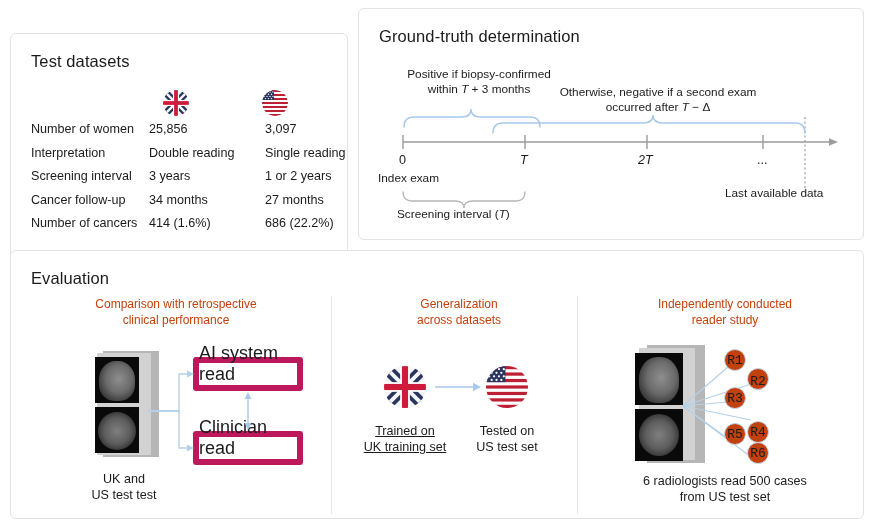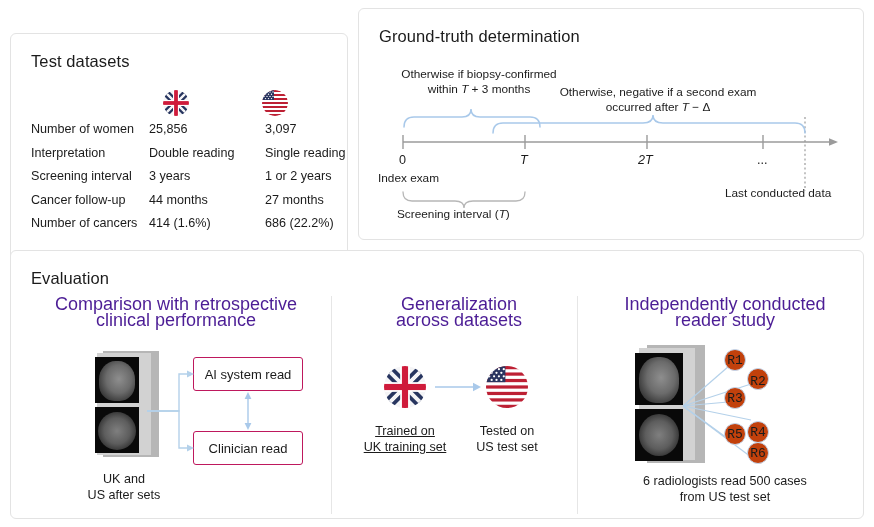--- a/index.html
+++ b/index.html
@@ -55,37 +55,37 @@
   .gt-tick-label{ position:absolute; font-size:12.6px; color:#1b1b1b; }
   .ital{ font-style:italic; }
 
   
   .divider{ position:absolute; width:1px; background:#e6e6e6; top:45px; height:218px; }
   #divider-1{ left:320px; }
   #divider-2{ left:566px; }
 
   .sub-title{
     position:absolute;
-    font-size:18px; line-height:16px;
-    text-align:center; color:#4c1d95;
+    font-size:12px; line-height:16px;
+    text-align:center; color:#c2410c;
     white-space:pre-line;
   }
   .caption{
     position:absolute;
     font-size:12.6px; line-height:16px;
     text-align:center; color:#1b1b1b;
     white-space:pre-line;
   }
   .readbox{
     position:absolute;
-    border:1px solid #be185d;
+    border:6px solid #be185d;
     border-radius:3px;
     background:#fff;
-    font-size:13px;
-    display:flex; align-items:center; justify-content:center;
+    font-size:18px;
+    display:flex; align-items:flex-end; justify-content:center;
     box-sizing:border-box;
   }
   .rcircle{
     position:absolute;
     width:22px;height:22px;border-radius:50%;
     border:1px solid #c3d7ee;
     background:#c2410c;
     font-size:13px;
     display:flex;align-items:center;justify-content:center;
     box-sizing:border-box;
@@ -174,21 +174,21 @@
       <span class="c1">Double reading</span>
       <span class="c2">Single reading</span>
     </div>
     <div class="row">
       <span class="c0">Screening interval</span>
       <span class="c1">3 years</span>
       <span class="c2">1 or 2 years</span>
     </div>
     <div class="row">
       <span class="c0">Cancer follow-up</span>
-      <span class="c1">44 months</span>
+      <span class="c1">34 months</span>
       <span class="c2">27 months</span>
     </div>
     <div class="row">
       <span class="c0">Number of cancers</span>
       <span class="c1">414 (1.6%)</span>
       <span class="c2">686 (22.2%)</span>
     </div>
   </div>
 </div>
 
@@ -211,37 +211,37 @@
       <line x1="446" y1="108" x2="446" y2="182" stroke="#9b9b9b" stroke-width="1.2" stroke-dasharray="2 2.6"></line>
 
       <path d="M45,118 Q45,108 55,108 L103,108 Q112,108 112,100 Q112,108 121,108 L171,108 Q181,108 181,118" fill="none" stroke="#a9c9ea" stroke-width="1.5" stroke-linecap="round"></path>
 
       <path d="M134,124 Q134,114 144,114 L284,114 Q294,114 294,106 Q294,114 304,114 L436,114 Q446,114 446,124" fill="none" stroke="#a9c9ea" stroke-width="1.5" stroke-linecap="round"></path>
 
       <path d="M44,183 Q44,192 53,192 L96,192 Q105,192 105,199 Q105,192 114,192 L157,192 Q166,192 166,183" fill="none" stroke="#b7b7b7" stroke-width="1.3" stroke-linecap="round"></path>
     </svg>
 
     <div class="gt-label" style="left:32px; top:58px; width:176px; text-align:center;">
-      <span>Otherwise if biopsy-confirmed</span><br>
+      <span>Positive if biopsy-confirmed</span><br>
       <span>within </span><span class="ital">T</span><span> + 3 months</span>
     </div>
 
     <div class="gt-label" style="left:185px; top:76px; width:228px; text-align:center;">
       <span>Otherwise, negative if a second exam</span><br>
       <span>occurred after </span><span class="ital">T</span><span> − Δ</span>
     </div>
 
     <div class="gt-tick-label" style="left:40px; top:144px;">0</div>
     <div class="gt-tick-label ital" style="left:161px; top:144px;">T</div>
     <div class="gt-tick-label ital" style="left:279px; top:144px;">2T</div>
     <div class="gt-tick-label" style="left:398px; top:144px;">...</div>
 
     <div class="gt-label" style="left:19px; top:162px;">Index exam</div>
 
-    <div class="gt-label" style="left:366px; top:177px;">Last conducted data</div>
+    <div class="gt-label" style="left:366px; top:177px;">Last available data</div>
 
     <div class="gt-label" style="left:38px; top:198px;">
       <span>Screening interval (</span><span class="ital">T</span><span>)</span>
     </div>
   </div>
 </div>
 
 <div class="card" id="card-evaluation">
 
   <div class="card-title" id="title-evaluation">Evaluation</div>
@@ -257,21 +257,21 @@
     <div class="mm-back2" style="left:8px;  top:2px;  width:54px; height:102px; background:#d2d2d2;"></div>
     <div class="mm-img" style="left:6px; top:6px; width:44px; height:46px;">
       <div class="mm-tissue" style="left:4px; top:4px; width:36px; height:40px; background:radial-gradient(ellipse at 55% 45%, #8e8e8e 0%, #6b6b6b 45%, #2b2b2b 85%, #101010 100%);"></div>
     </div>
     <div class="mm-img" style="left:6px; top:56px; width:44px; height:46px;">
       <div class="mm-tissue" style="left:3px; top:5px; width:38px; height:38px; border-radius:50%; background:radial-gradient(ellipse at 50% 50%, #7f7f7f 0%, #5d5d5d 48%, #242424 85%, #0c0c0c 100%);"></div>
     </div>
   </div>
 
   <div class="caption" style="left:48px; top:220px; width:130px;">UK and
-US after sets</div>
+US test test</div>
 
   <div class="readbox" style="left:182px; top:106px; width:110px; height:34px;">
     <span>AI system read</span>
   </div>
   <div class="readbox" style="left:182px; top:180px; width:110px; height:34px;">
     <span>Clinician read</span>
   </div>
 
   <svg width="854" height="269">
 

